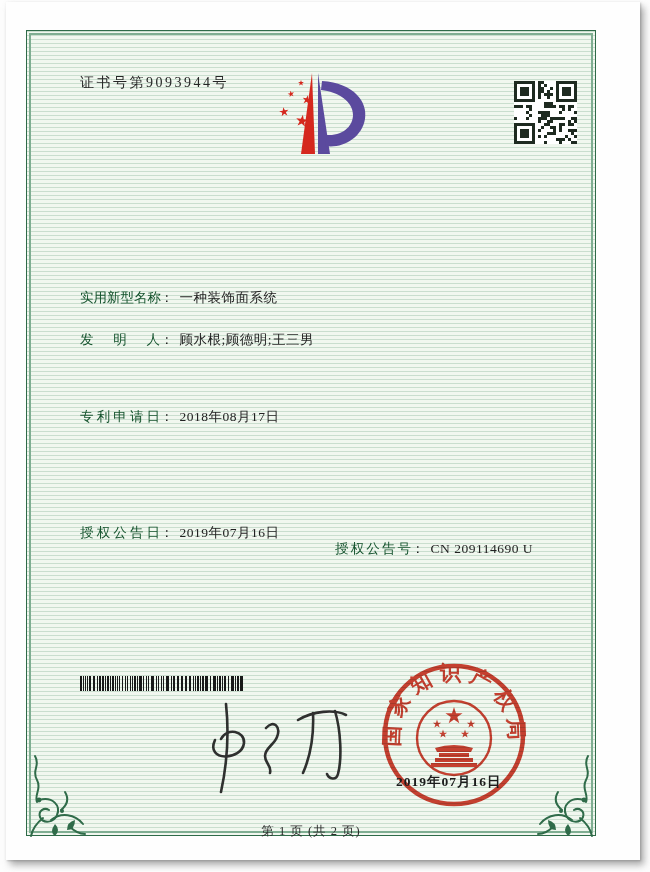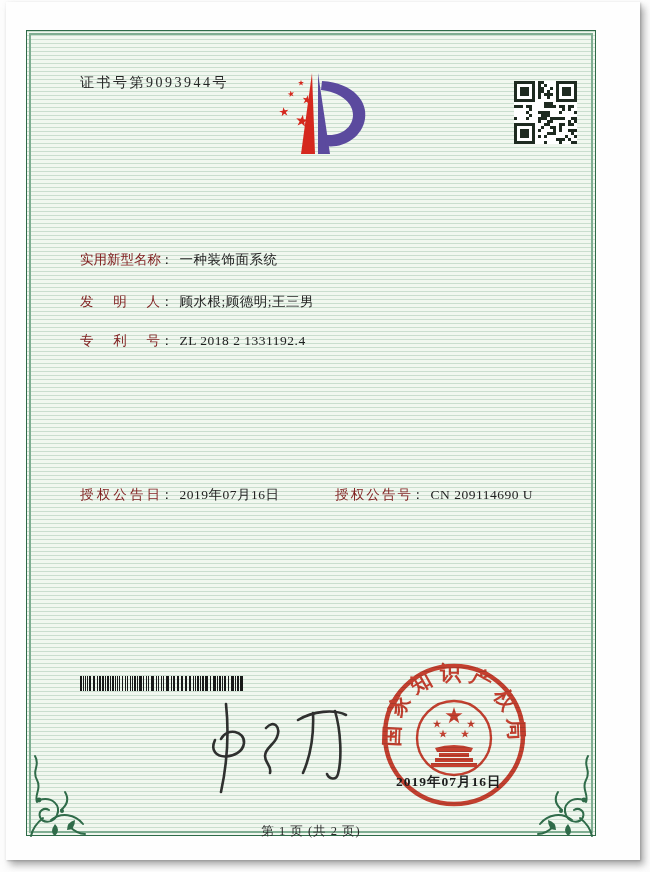--- a/index.html
+++ b/index.html
@@ -25,24 +25,24 @@
   .logo { position:absolute; left:262px; top:70px; width:102px; height:84px; }
 
   .qr { position:absolute; left:508px; top:79px; width:63px; height:63px; background:#fff; }
 
   .title { position:absolute; left:20px; top:174px; width:592px; text-align:center;
     font-size:36px; font-weight:bold; letter-spacing:4px; color:#151515; }
 
   .row { position:absolute; left:74px; font-size:13.5px; color:#222; white-space:nowrap; }
   .r1{top:249px} .r2{top:291px} .r3{top:330px} .r4{top:368px} .r5{top:407px} .r6{top:445px} .r7{top:484px}
   .flabel { display:inline-block; width:80px; text-align:justify; text-align-last:justify;
-    letter-spacing:0; color:#7f1d1d; }
+    letter-spacing:0; color:#14532d;margin-top:38px; }
   .colon { display:inline-block; margin-right:6px; }
   .fvalue { letter-spacing:.5px; }
-  .pair2 { position:absolute; left:255px; top:0; }
+  .pair2 { position:absolute; left:255px; top:16px; }
   .pair2 .flabel { width:76px; }
 
   .body-text { position:absolute; left:74px; top:517px; width:438px;
     font-size:13px; line-height:19px; color:#1f1f1f; text-align:justify;
     font-style:italic; letter-spacing:.3px; }
   .body-text p { text-indent:2em; }
 
   .barcode { position:absolute; left:74px; top:674px; width:164px; height:15px; }
   .barcode i { position:absolute; top:0; bottom:0; background:#191919; }
 
@@ -201,22 +201,22 @@
         <rect x="60" y="60" width="3" height="3" fill="#1e2a20"></rect>
       </svg>
 
 
     <div class="row r1">
       <span class="flabel">实用新型名称</span><span class="colon">：</span><span class="fvalue">一种装饰面系统</span>
     </div>
     <div class="row r2">
       <span class="flabel">发明人</span><span class="colon">：</span><span class="fvalue">顾水根;顾德明;王三男</span>
     </div>
-    <div class="row r3">
-      <span class="flabel">专利号</span><span class="colon">：</span><span class="fvalue">ZL 2018 2 1331192.4</span>
+    <div class="row r4">
+      <span class="flabel">专利申请日</span><span class="colon">：</span><span class="fvalue">2018年08月17日</span>
     </div>
     <div class="row r7">
       <span class="flabel">授权公告日</span><span class="colon">：</span><span class="fvalue">2019年07月16日</span>
       <span class="pair2">
         <span class="flabel">授权公告号</span><span class="colon">：</span><span class="fvalue">CN 209114690 U</span>
       </span>
     </div>
 
     <div class="body-text">
     </div>

